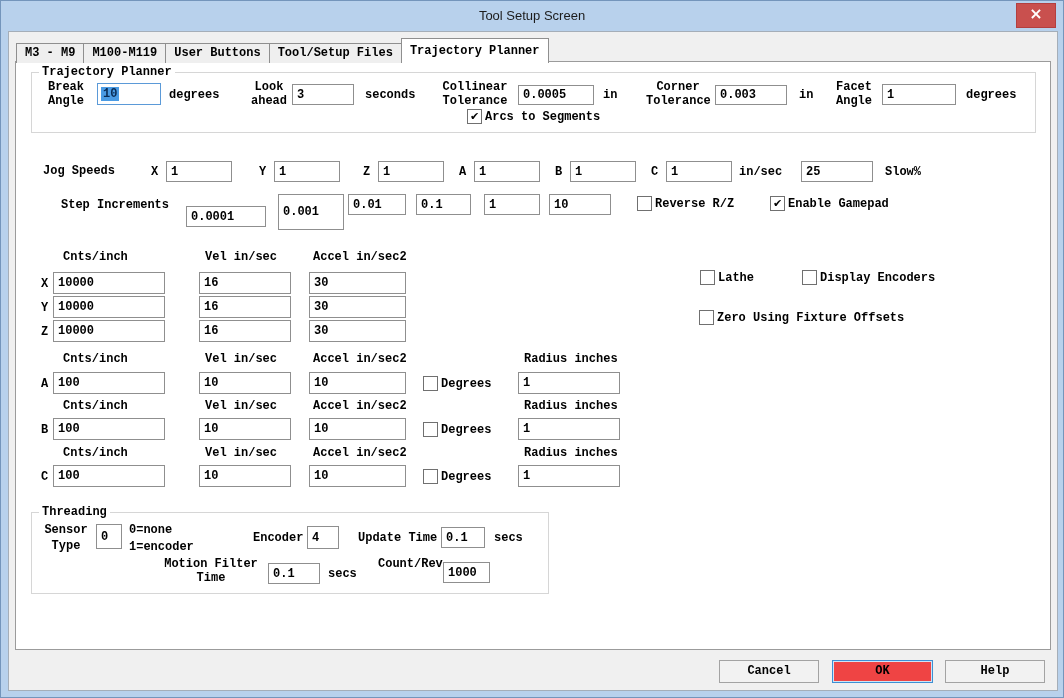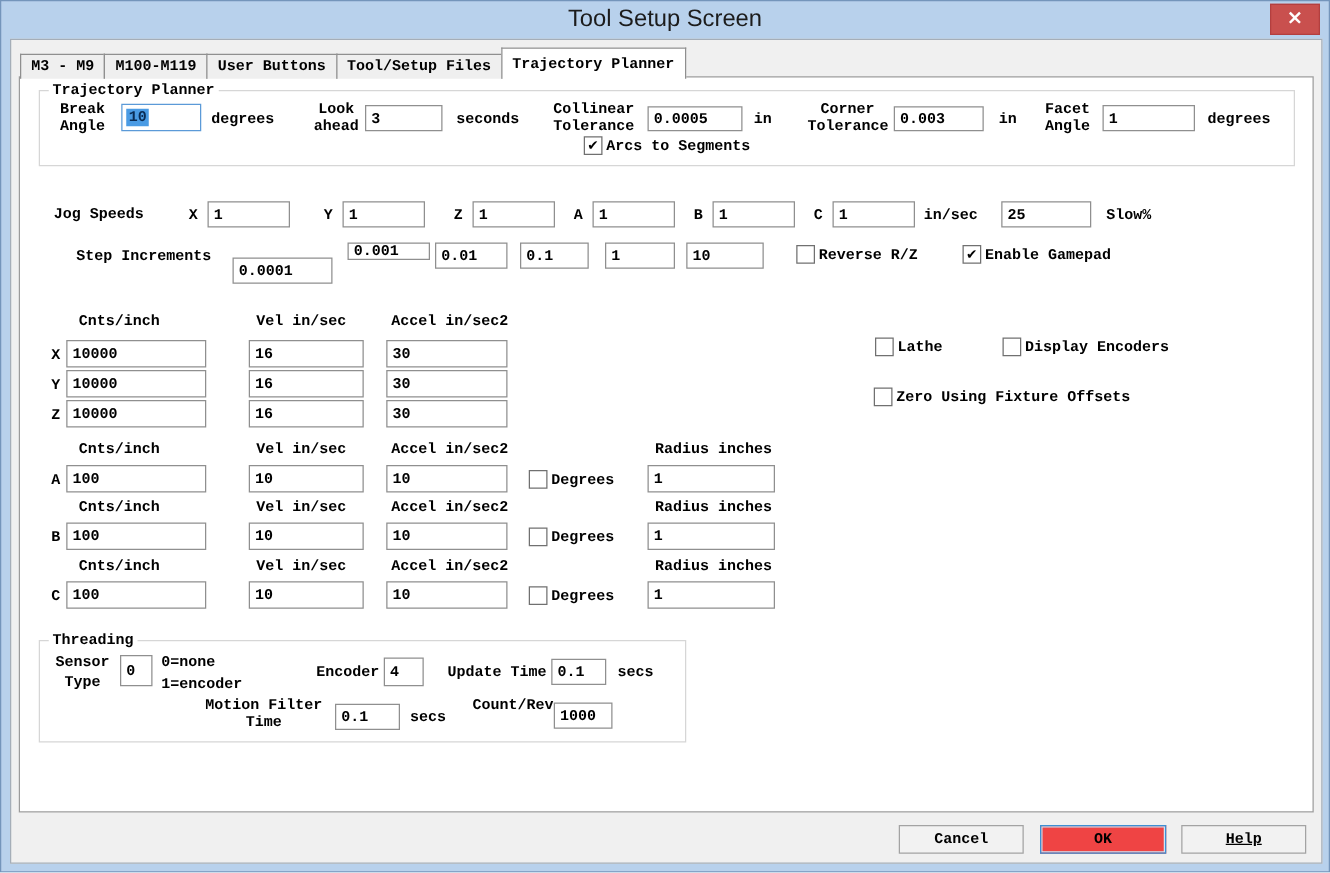--- a/index.html
+++ b/index.html
@@ -1,21 +1,21 @@
 <!DOCTYPE html>
 <html><head>
 <meta charset="utf-8">
 <style>
   html,body{margin:0;padding:0;background:#fff;}
   .window{position:relative;width:1064px;height:698px;box-sizing:border-box;
     background:#b8d1ec;border:1px solid #7495bb;overflow:hidden;
     font-family:"Liberation Mono","DejaVu Sans Mono",monospace;}
   .titlebar{position:absolute;left:0;top:0;width:100%;height:30px;
     text-align:center;font-family:"Liberation Sans",sans-serif;
-    font-size:19px;color:#1c1c1c;line-height:30px;}
+    font-size:13px;color:#1c1c1c;line-height:30px;}
   .closebtn{position:absolute;top:2px;right:7px;width:40px;height:25px;
     background:#c9504e;border:1px solid #b33f3f;box-sizing:border-box;
     color:#fff;text-align:center;line-height:22px;font:700 16px "DejaVu Sans",sans-serif;cursor:pointer;}
   .dialog{position:absolute;left:7px;top:30px;width:1050px;height:660px;
     background:#f0f0f0;border:1px solid #a5aeb8;box-sizing:border-box;}
   .tabpage{position:absolute;left:14px;top:60px;width:1036px;height:589px;
     background:#fff;border:1px solid #9b9b9b;box-sizing:border-box;}
   .tabs{position:absolute;left:15px;top:37px;height:25px;display:flex;
     align-items:flex-end;z-index:5;}
   .tab{height:20px;box-sizing:border-box;background:#efefef;border:1px solid #8f8f8f;
@@ -109,21 +109,21 @@
   <div class="lbl" style="left:554px;top:164px;">B</div>
   <input class="tb" style="left: 569px; top: 160px; width: 66px; height: 21px;" value="1">
   <div class="lbl" style="left:650px;top:164px;">C</div>
   <input class="tb" style="left: 665px; top: 160px; width: 66px; height: 21px;" value="1">
   <div class="lbl" style="left:738px;top:164px;">in/sec</div>
   <input class="tb" style="left: 800px; top: 160px; width: 72px; height: 21px;" value="25">
   <div class="lbl" style="left:884px;top:164px;">Slow%</div>
 
   <div class="lbl" style="left:60px;top:197px;">Step Increments</div>
   <input class="tb" style="left: 185px; top: 193px; width: 80px; height: 21px; margin-top: 12px;" value="0.0001">
-  <input class="tb" style="left: 277px; top: 193px; width: 66px; height: 14px;" value="0.001">
+  <input class="tb" style="left: 277px; top: 193px; width: 66px; height: 36px;" value="0.001">
   <input class="tb" style="left: 347px; top: 193px; width: 58px; height: 21px;" value="0.01">
   <input class="tb" style="left: 415px; top: 193px; width: 55px; height: 21px;" value="0.1">
   <input class="tb" style="left: 483px; top: 193px; width: 56px; height: 21px;" value="1">
   <input class="tb" style="left: 548px; top: 193px; width: 62px; height: 21px;" value="10">
   <div class="cb" style="left:636px;top:195px;">
     <span class="box"></span>
     <span class="cblbl">Reverse R/Z</span>
   </div>
   <div class="cb" style="left:769px;top:195px;">
     <span class="box">✔</span>
@@ -217,15 +217,15 @@
   <div class="lbl" style="left:493px;top:530px;">secs</div>
   <div class="lbl c" style="left:162px;top:556px;width:96px;line-height:14px;">Motion Filter
 Time</div>
   <input class="tb" style="left: 267px; top: 562px; width: 52px; height: 21px;" value="0.1">
   <div class="lbl" style="left:327px;top:566px;">secs</div>
   <div class="lbl" style="left:377px;top:556px;">Count/Rev</div>
   <input class="tb" style="left: 442px; top: 561px; width: 47px; height: 21px;" value="1000">
 
   <div class="btn" style="left:718px;top:659px;width:100px;">Cancel</div>
   <div class="btn default" style="left:831px;top:659px;width:101px;">OK</div>
-  <div class="btn" style="left:944px;top:659px;width:100px;text-decoration:underline;">Help</div>
+  <div class="btn" style="left:944px;top:659px;width:100px;">Help</div>
 
 </div>
 
 </body></html>

